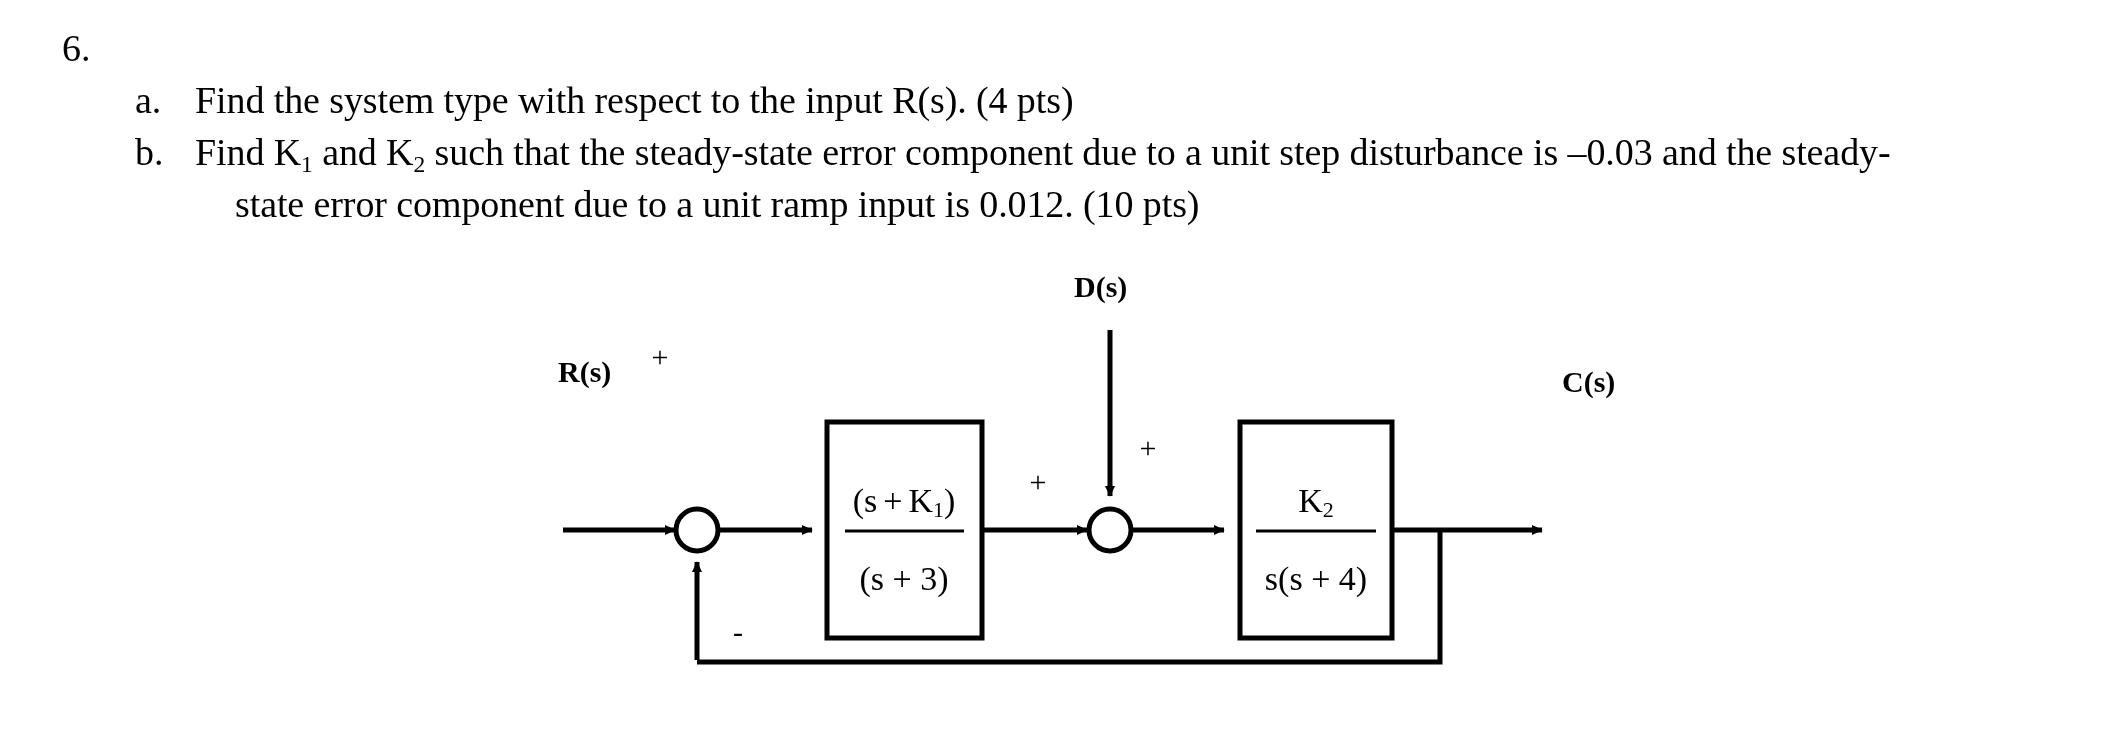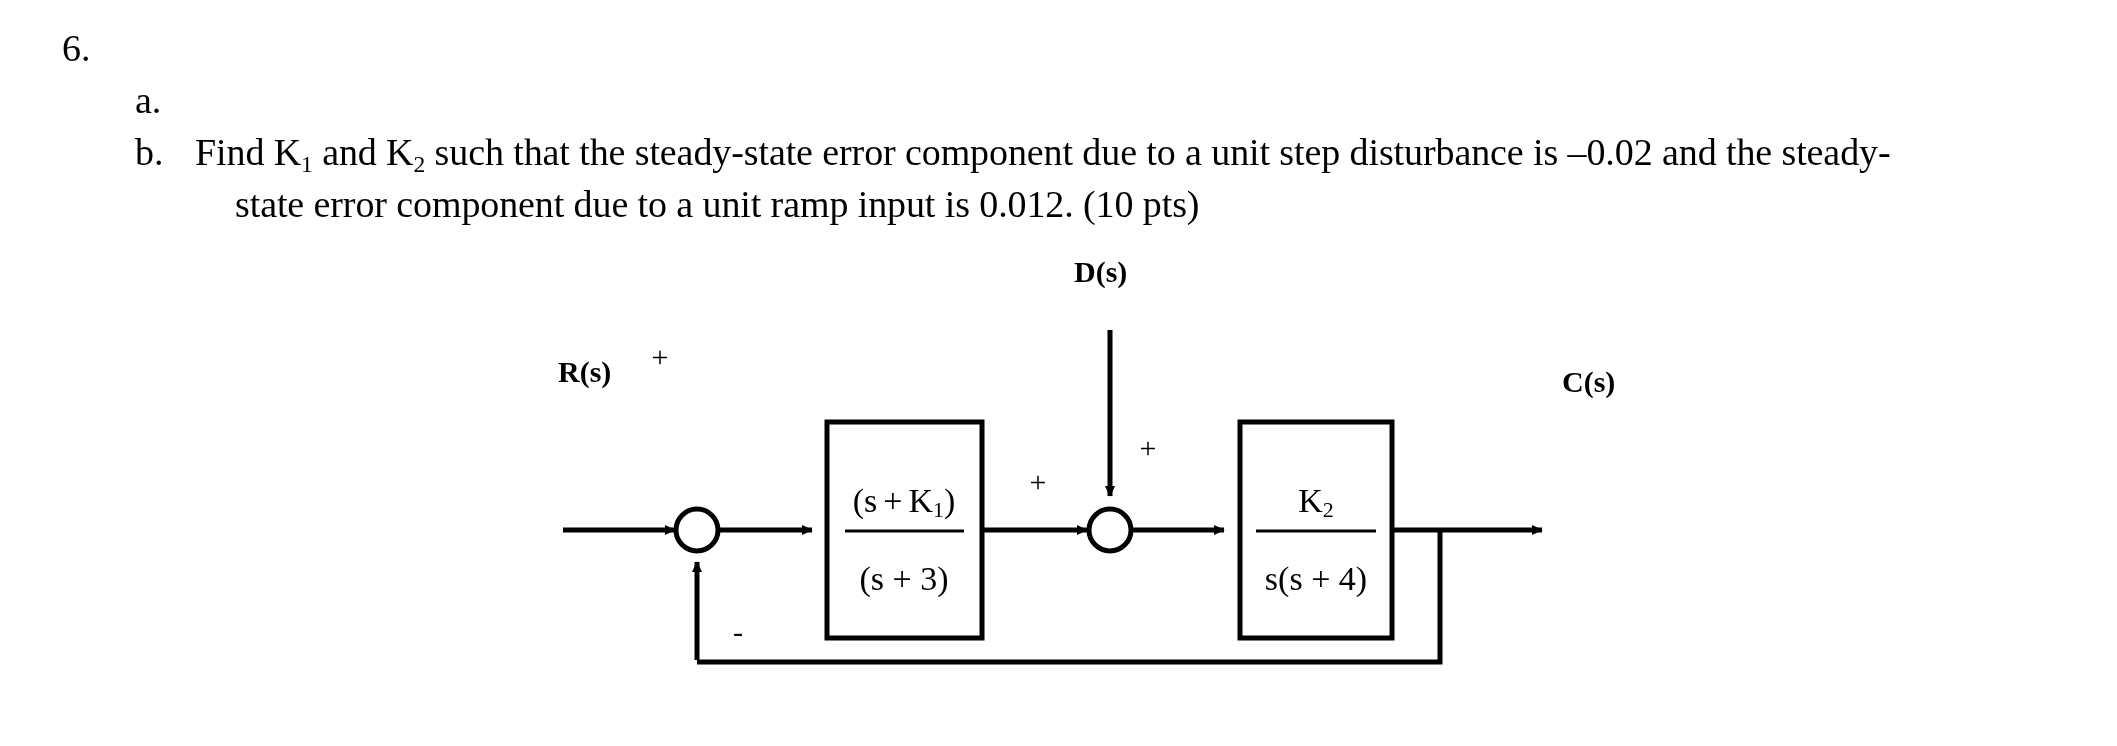--- a/index.html
+++ b/index.html
@@ -93,25 +93,26 @@
 <body>
 
 <div class="question-block">
 
   <div class="q-line level1" style="margin-top:22px;">
     <span class="marker">6.</span>
   </div>
 
   <div class="q-line level2">
     <span class="marker-sub">a.</span>
+    <span class="q-text">Find the system type with respect to the input R(s). (4 pts)</span>
   </div>
 
   <div class="q-line level2">
     <span class="marker-sub">b.</span>
-    <span class="q-text"><span>Find K</span><sub>1</sub><span> and K</span><sub>2</sub><span> such that the steady-state error component due to a unit step disturbance is –0.02 and the steady-</span></span>
+    <span class="q-text"><span>Find K</span><sub>1</sub><span> and K</span><sub>2</sub><span> such that the steady-state error component due to a unit step disturbance is –0.03 and the steady-</span></span>
   </div>
 
   <div class="q-line cont">
     <span class="q-text">state error component due to a unit ramp input is 0.012. (10 pts)</span>
   </div>
 
 </div>
 
 <div class="diagram">
   <svg width="2117" height="446" viewBox="0 0 2117 446" xmlns="http://www.w3.org/2000/svg">
@@ -167,13 +168,13 @@
     <text class="dlabel" x="1562" y="92" text-anchor="start">C(s)</text>
 
     <text class="sign" x="660" y="67" text-anchor="middle">+</text>
     <text class="sign" x="738" y="342" text-anchor="middle">-</text>
 
     <text class="sign" x="1038" y="192" text-anchor="middle">+</text>
     <text class="sign" x="1148" y="158" text-anchor="middle">+</text>
   </svg>
 </div>
 
-<div style="position:absolute; left:1074px; top:255px; font-family:'Liberation Serif','DejaVu Serif',serif; font-weight:bold; font-size:30px;">D(s)</div>
+<div style="position:absolute; left:1074px; top:270px; font-family:'Liberation Serif','DejaVu Serif',serif; font-weight:bold; font-size:30px;">D(s)</div>
 
 </body></html>

